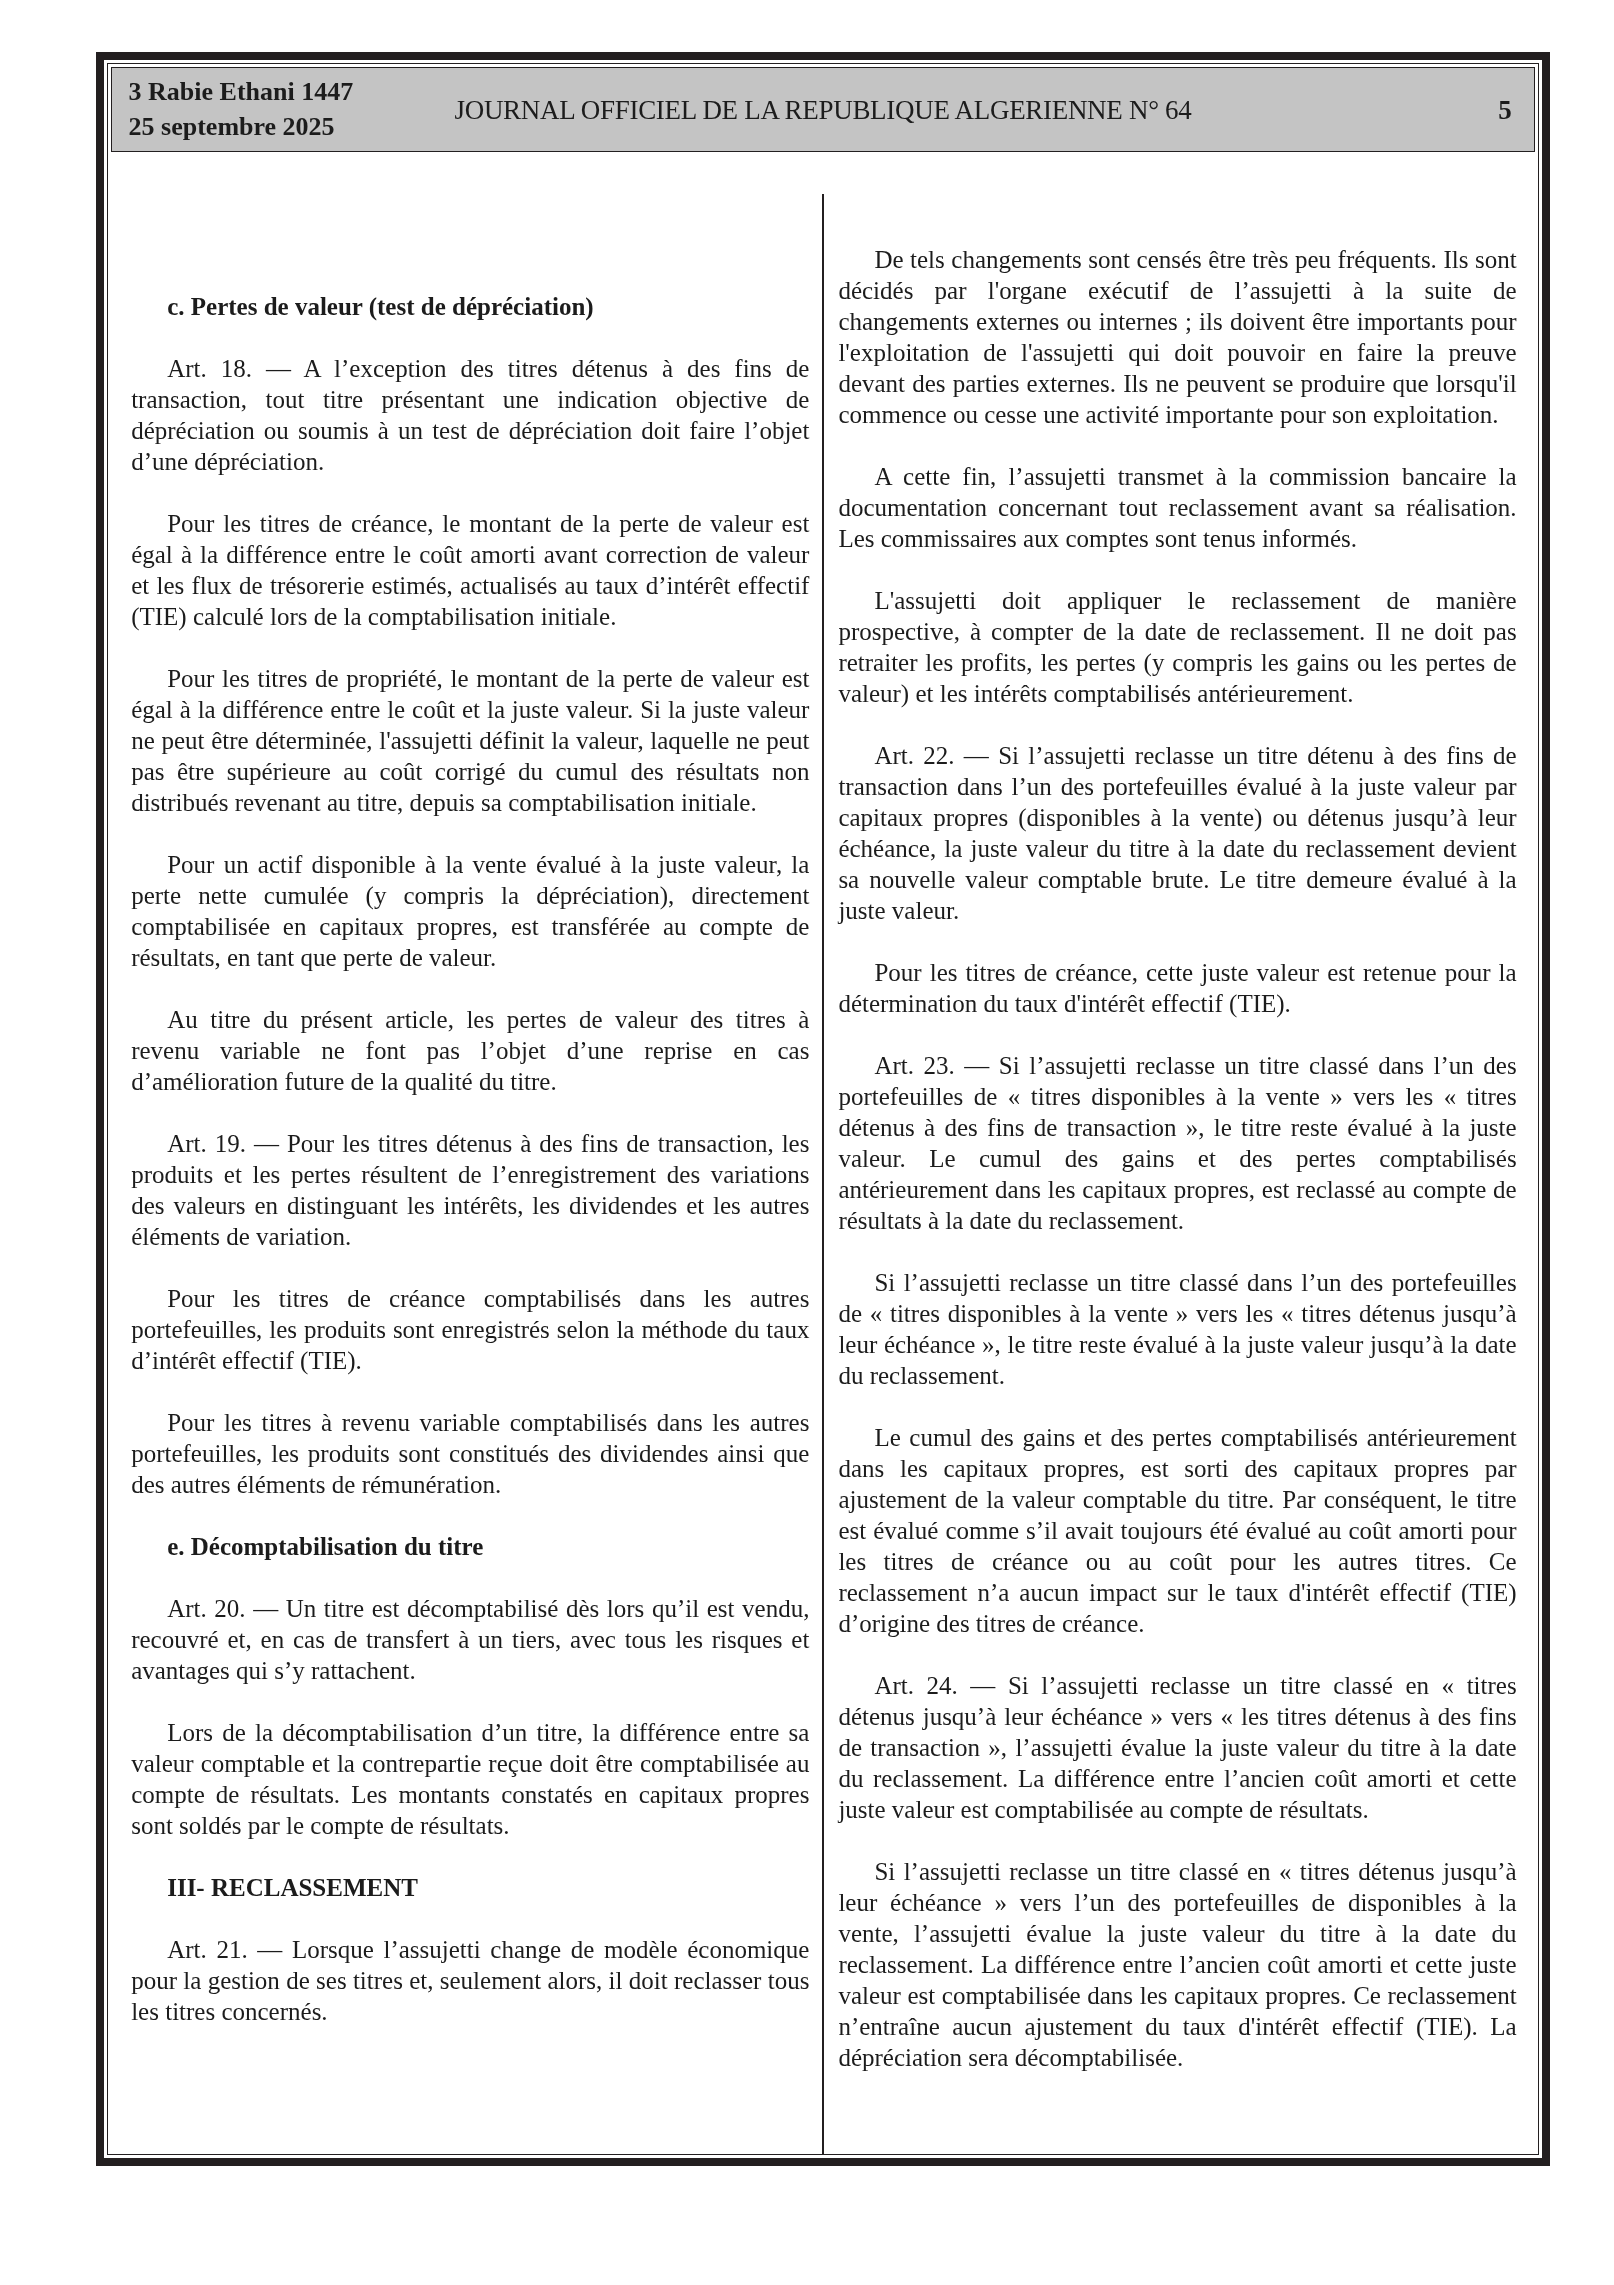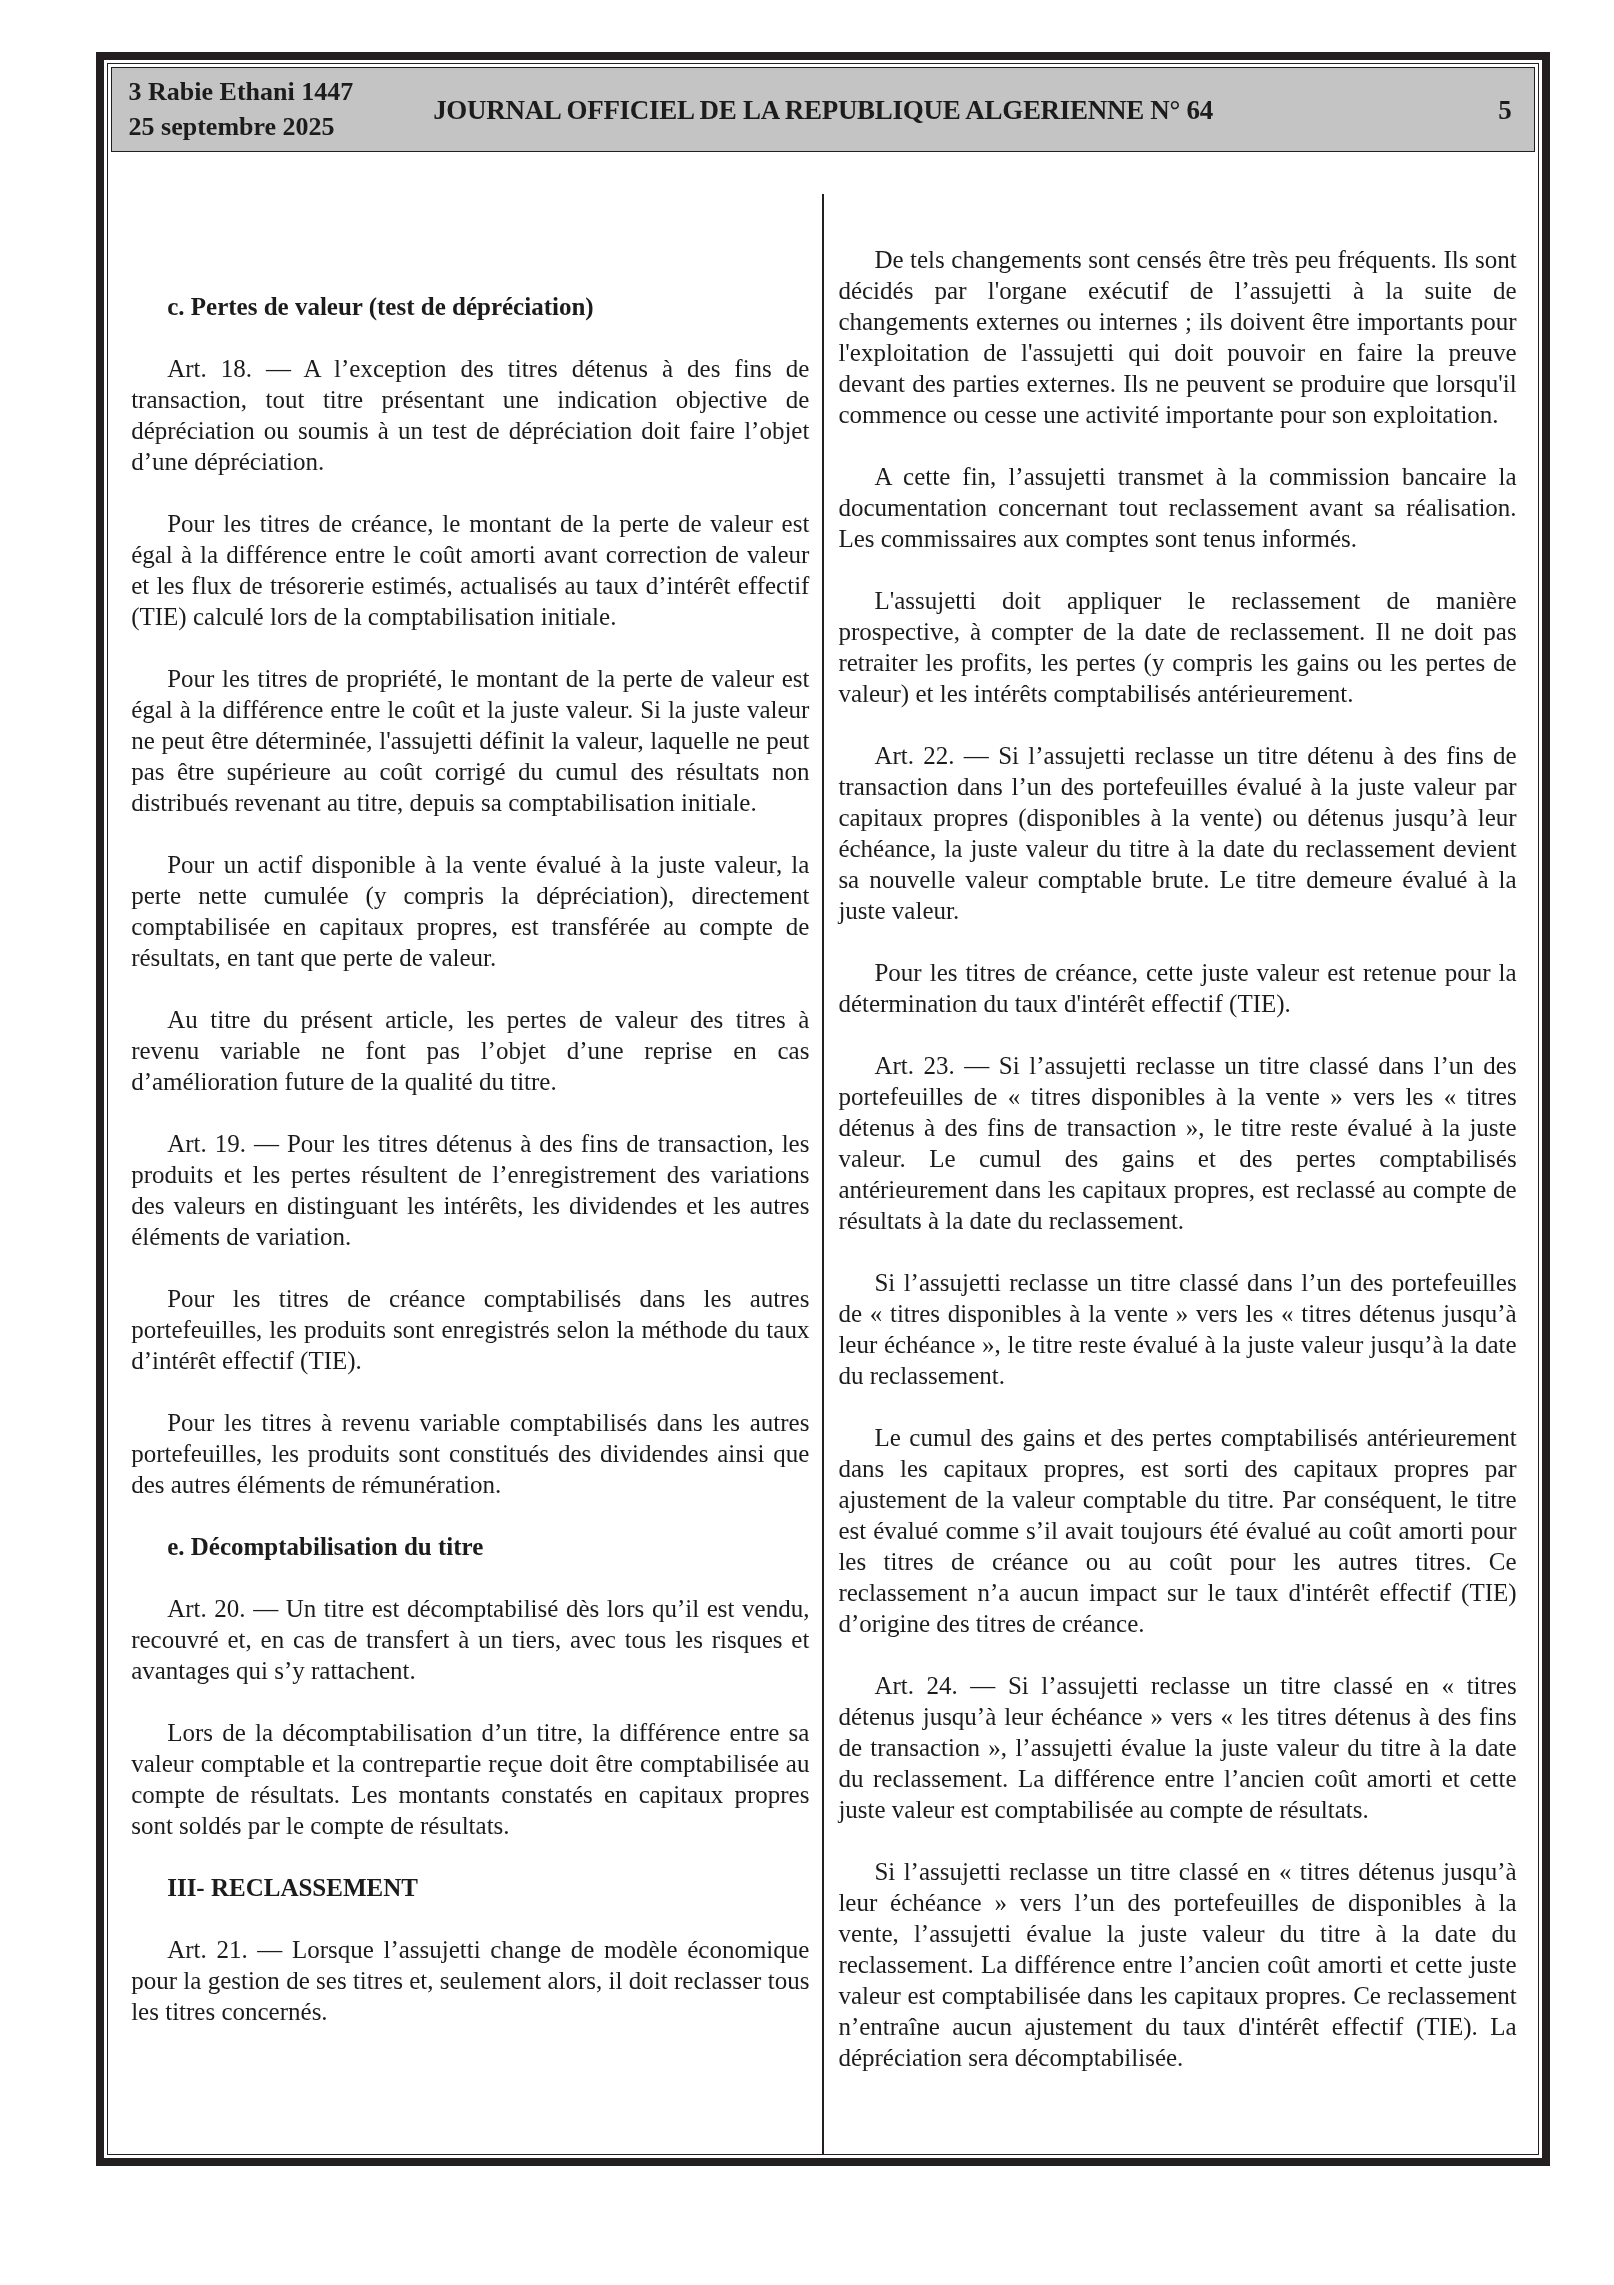--- a/index.html
+++ b/index.html
@@ -33,21 +33,21 @@
   }
   .dates{
     padding-left:16.3px;
     font-weight:bold;font-size:26px;line-height:1.32;
     position:relative;z-index:2;
   }
   .jtitle{
     position:absolute;left:0;right:0;top:50%;
     transform:translateY(-50%);
     text-align:center;
-    font-weight:bold;font-size:27px;letter-spacing:-0.3px;
+    font-weight:normal;font-size:27px;letter-spacing:-0.3px;
     z-index:1;
   }
   .pagenum{
     position:absolute;right:22px;top:50%;
     transform:translateY(-50%);
     font-weight:bold;font-size:27px;z-index:2;
   }
   .content{
     flex:1;min-height:0;
     display:flex;

